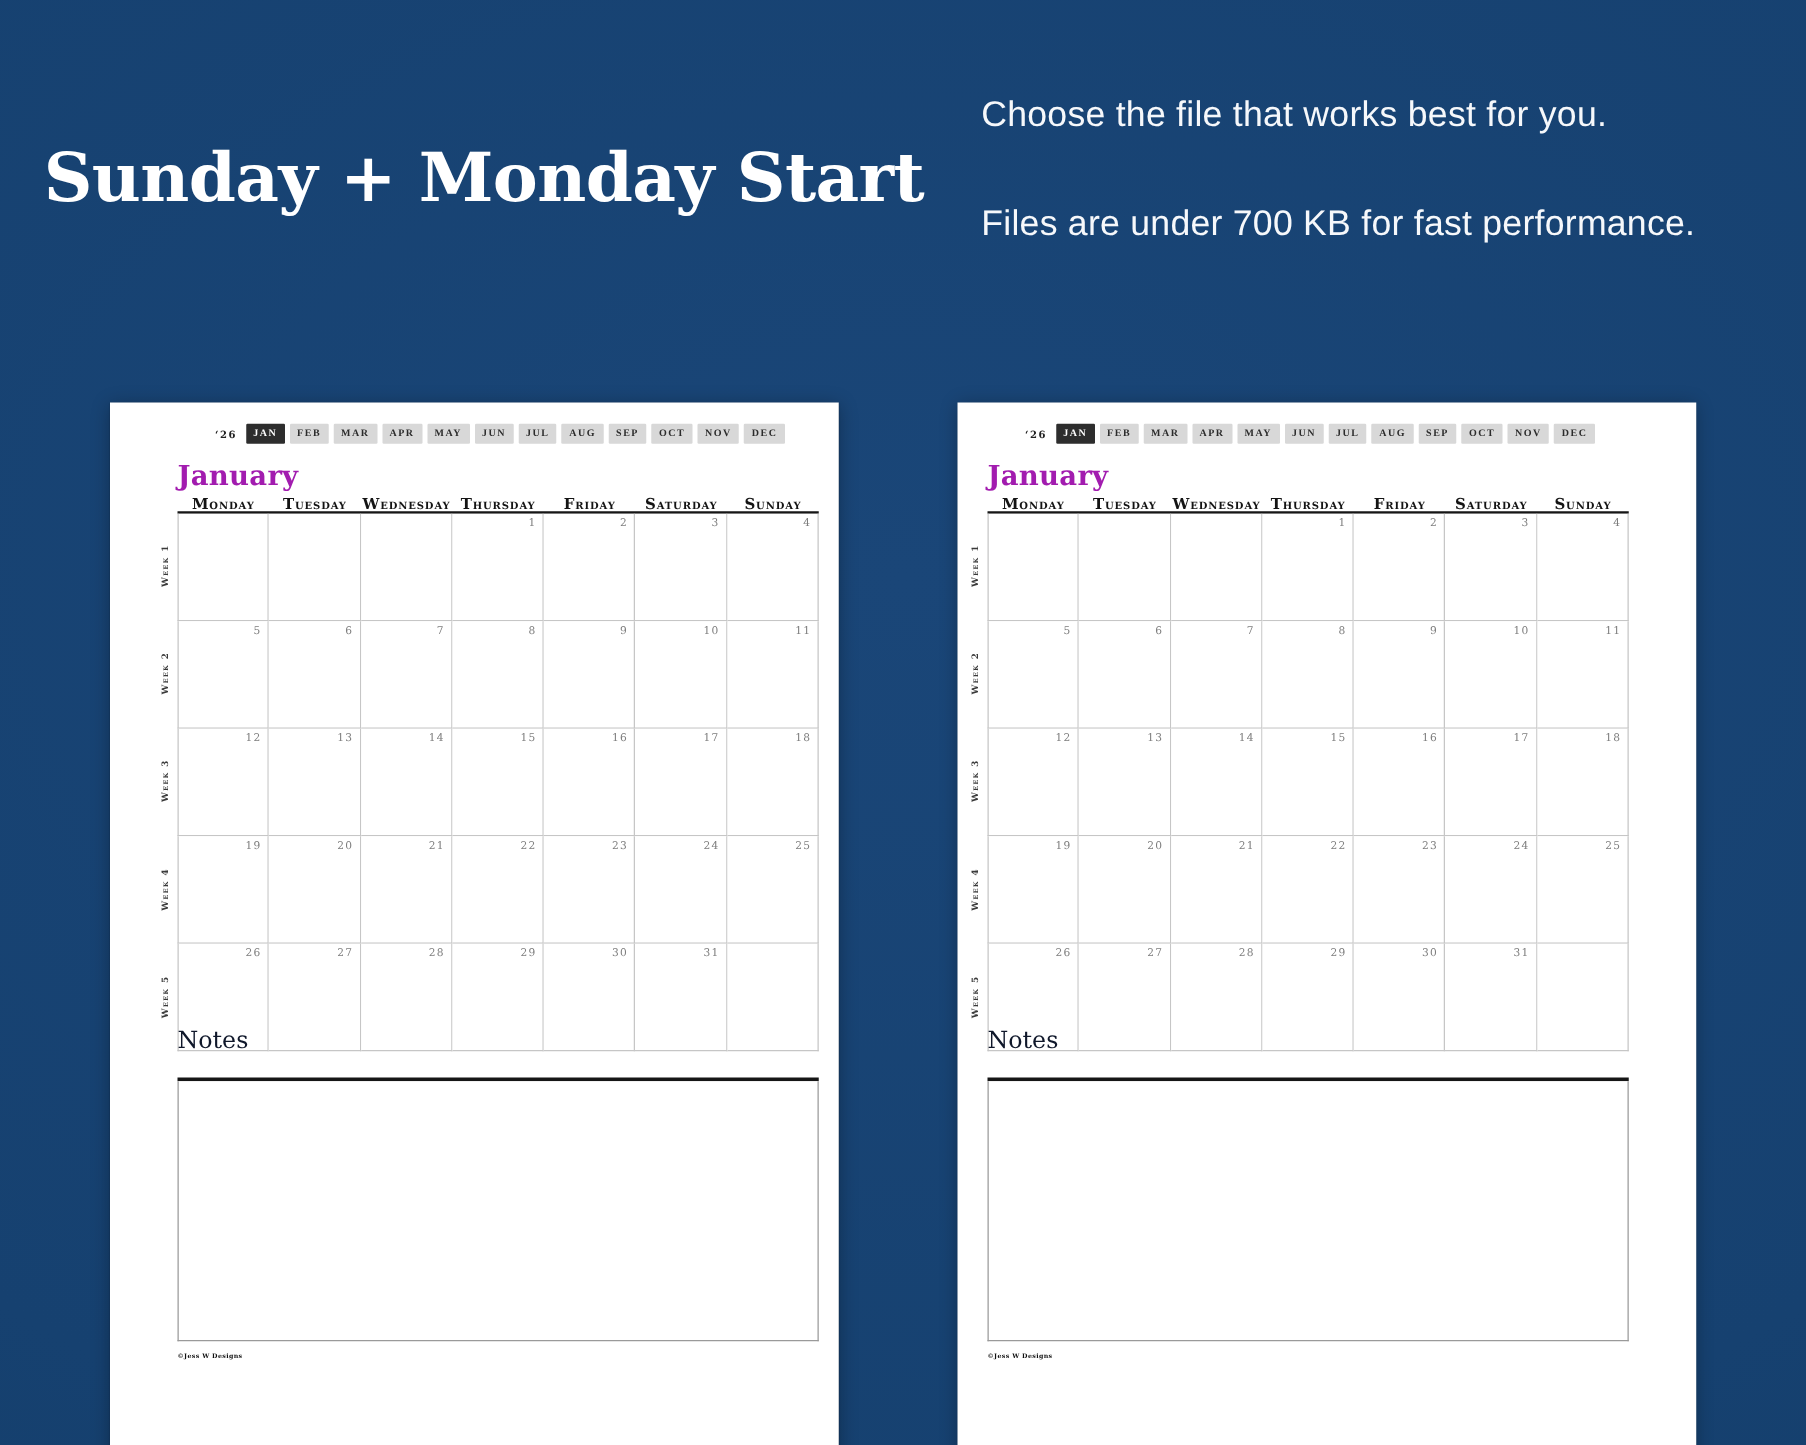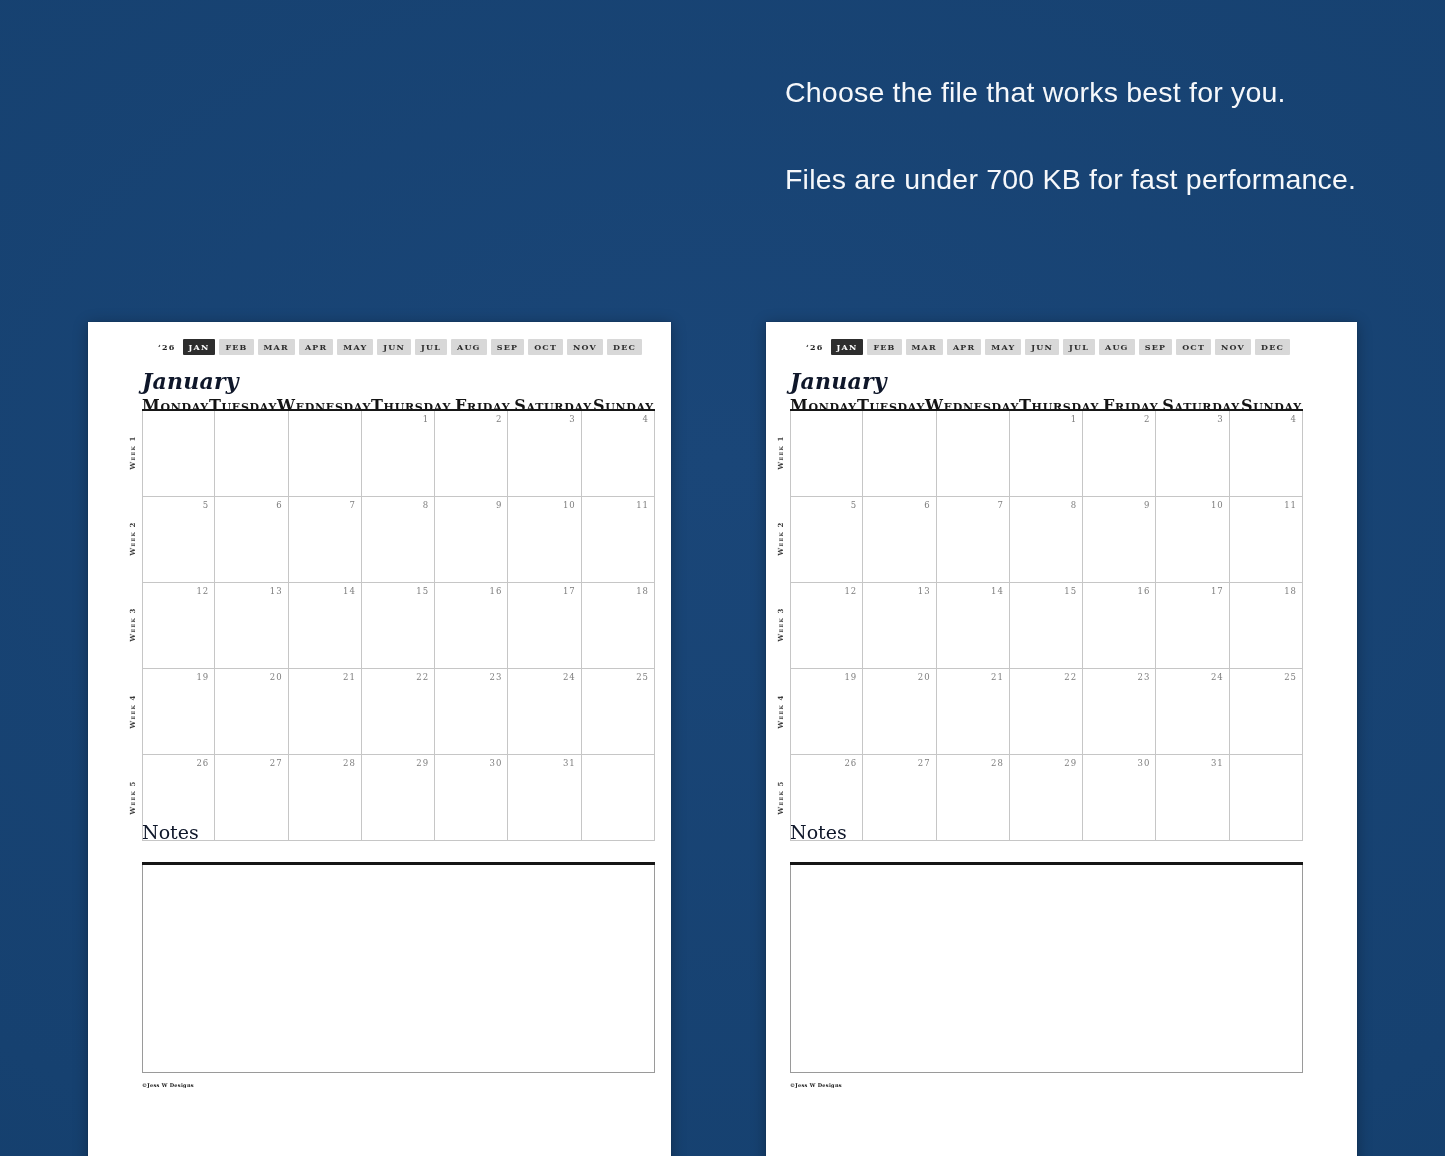--- a/index.html
+++ b/index.html
@@ -33,35 +33,35 @@
   .content{position:absolute;top:0;height:100%;width:513px;}
   .page.rh .content{left:54px;}
   .page.lh .content{left:24px;}
   
   .tabs{
     position:absolute;top:17px;left:0;right:0;height:16px;
     display:flex;justify-content:center;align-items:center;gap:4px;
     font-family:"DejaVu Serif","Liberation Serif",serif;
     font-size:8px;font-weight:700;letter-spacing:1.2px;color:#2c2c2c;
   }
-  .tab{background:var(--tab-bg);padding:0 6px;height:16px;line-height:16px;border-radius:1px;}
+  .tab{background:var(--tab-bg);padding:0 6px;height:16px;line-height:16px;border-radius:1px;font-family:Liberation Serif, serif;}
   .tab.active{background:var(--tab-active-bg);color:#ffffff;}
   .yeartab{padding:0 3px;height:16px;line-height:16px;color:#222;}
   
   .month-title{
     position:absolute;left:0;top:46px;
     font-family:"DejaVu Serif","Liberation Serif",serif;
-    font-style:italic;font-weight:700;font-size:22px;color:#0f172a;letter-spacing:0.2px;
+    font-weight:700;font-size:22px;color:#a21caf;letter-spacing:0.2px;
   }
   
   .day-headers{position:absolute;left:0;top:74px;width:513px;height:13px;display:flex;}
   .day-h{
     flex:1;text-align:center;
     font-family:"DejaVu Serif","Liberation Serif",serif;
-    font-variant:small-caps;font-weight:700;font-size:16px;letter-spacing:0.7px;color:#141414;
+    font-variant:small-caps;font-weight:700;font-size:12px;letter-spacing:0.7px;color:#141414;
   }
   
   .grid{
     position:absolute;left:0;top:87px;width:513px;height:432px;
     display:grid;grid-template-columns:repeat(7,1fr);grid-template-rows:repeat(5,1fr);
     border-top:2.5px solid var(--rule);
   }
   .cell{
     border-right:1px solid var(--gridline);border-bottom:1px solid var(--gridline);
     position:relative;background:#fff;
@@ -94,21 +94,21 @@
     font-weight:700;font-size:5px;letter-spacing:0.3px;color:#111;
   }
   
   .caption{position:absolute;top:1106px;color:#ffffff;font-size:32px;letter-spacing:0.2px;}
   .caption.left{left:90px;}
   .caption.right{left:785px;text-align:right;}
 </style>
 </head>
 <body>
 
-<div class="headline"><br><br></div>
+<div class="headline"><br><span>Sunday + Monday Start</span><br></div>
 
 <div class="subtext">
   <div class="l1">Choose the file that works best for you.</div>
   <div class="l2">Files are under 700 KB for fast performance.</div>
 </div>
 
 <section class="page rh">
   <div class="content">
     <div class="tabs">
         <span class="yeartab">‘26</span>

